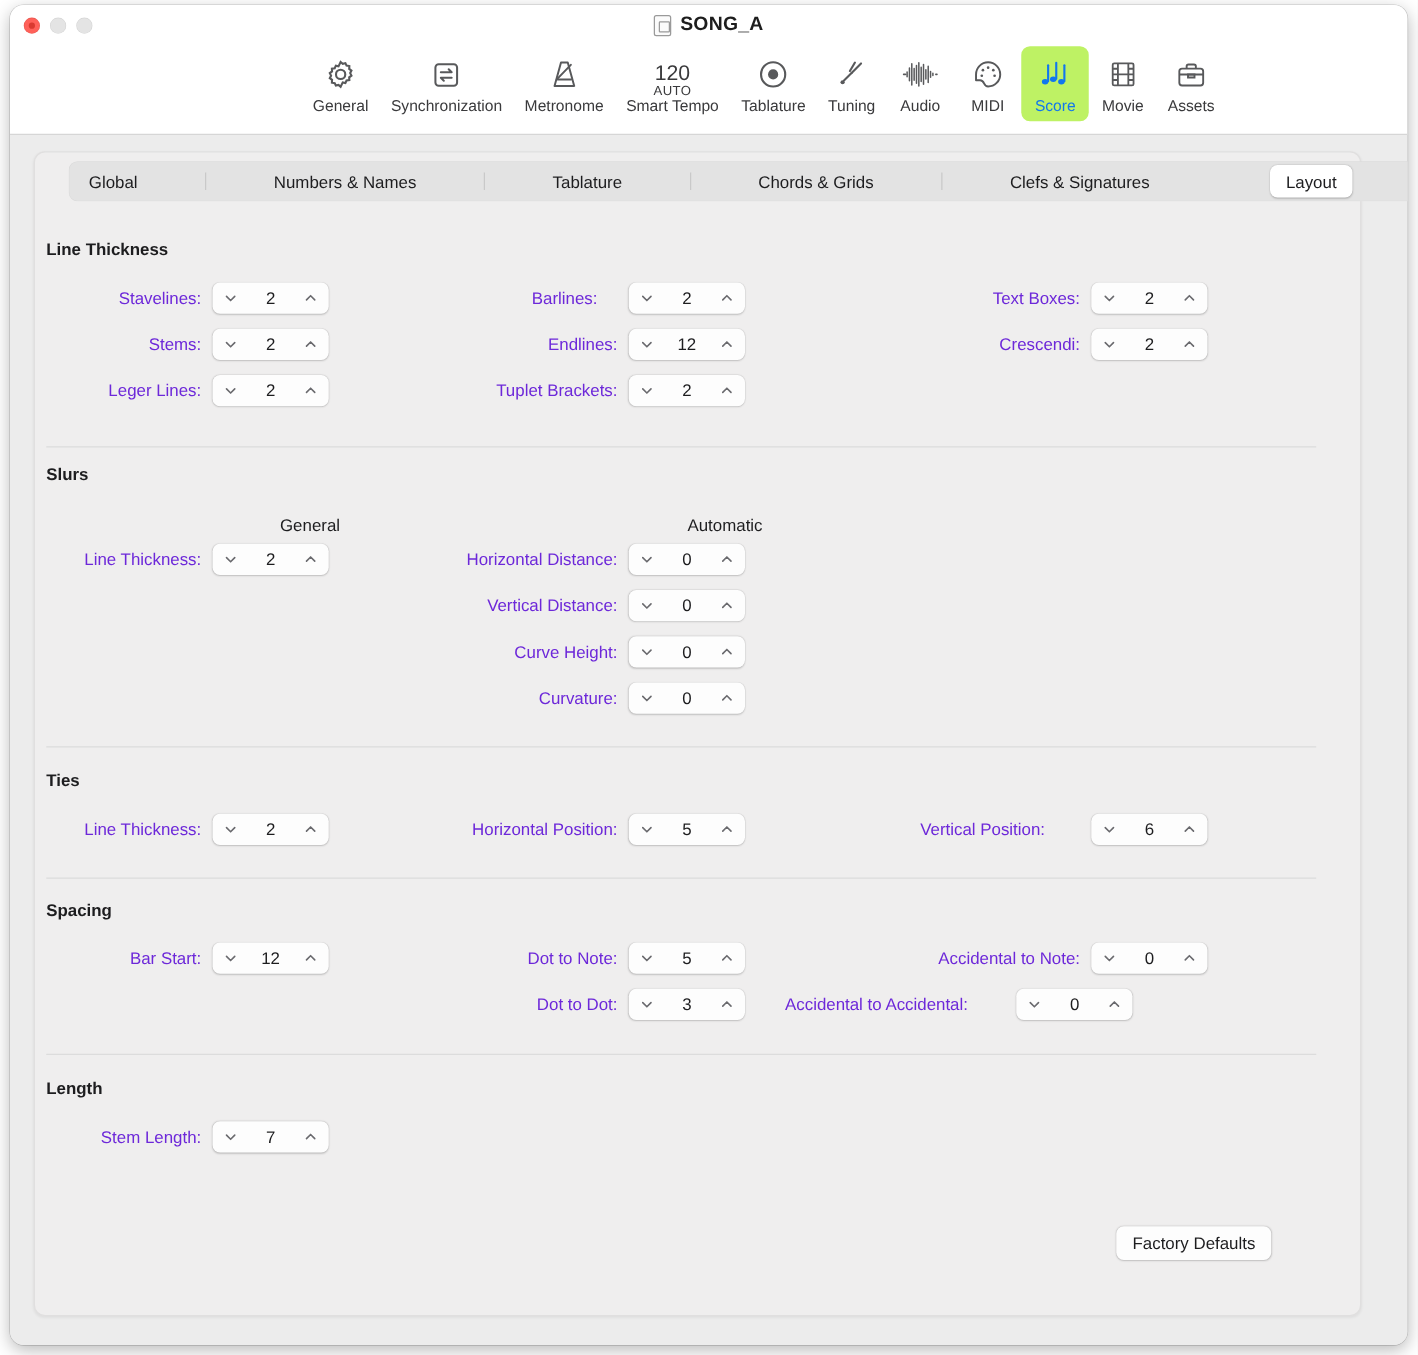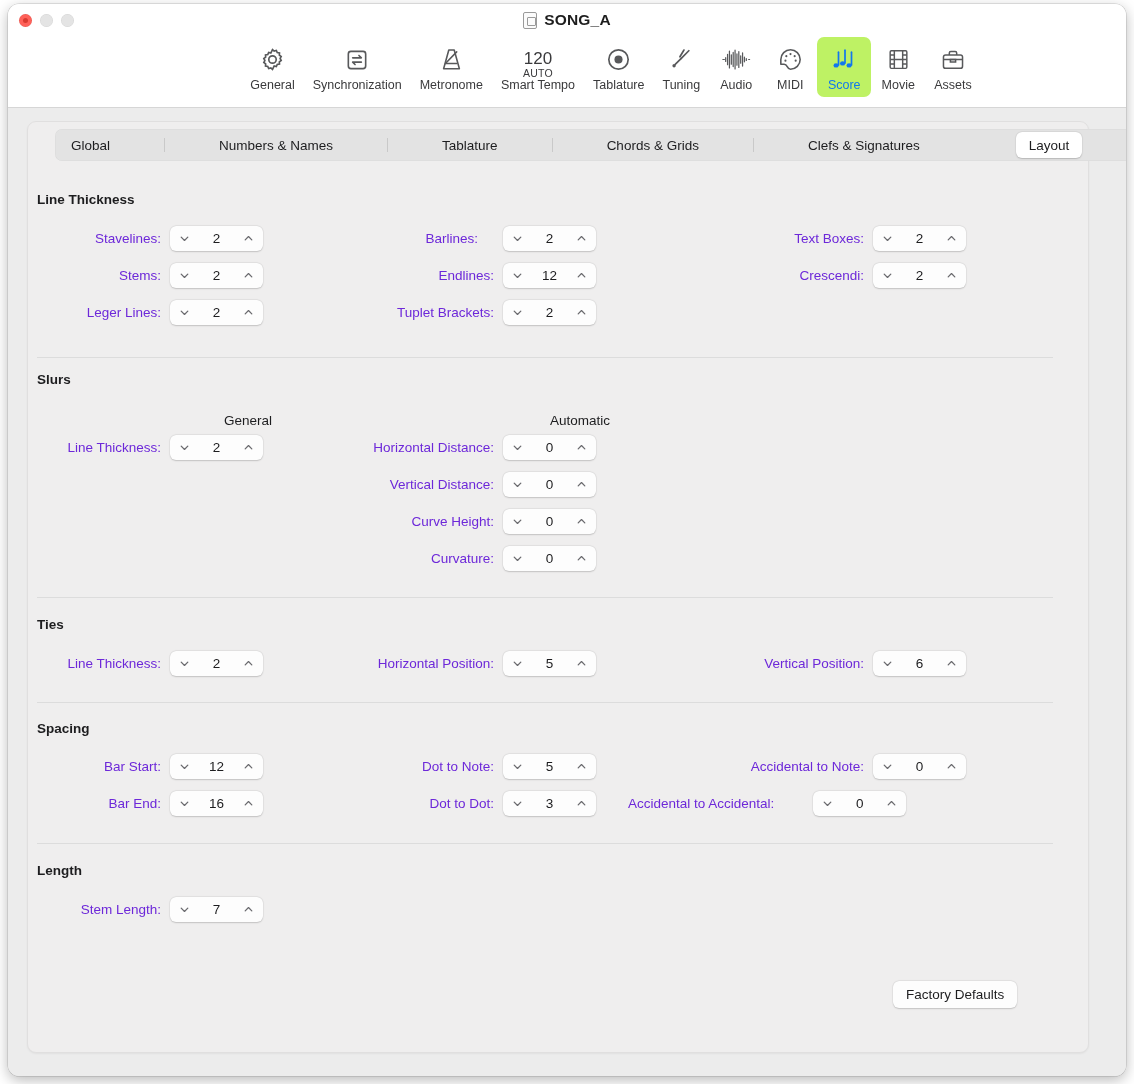--- a/index.html
+++ b/index.html
@@ -506,21 +506,21 @@
         <svg class="chev" viewBox="0 0 12 12" fill="none" stroke="currentColor" stroke-width="1.4" stroke-linecap="round" stroke-linejoin="round">
             <path d="M2.4 4.5L6 8.1l3.6-3.6"></path>
           </svg>
         <div class="val">5</div>
         <svg class="chev" viewBox="0 0 12 12" fill="none" stroke="currentColor" stroke-width="1.4" stroke-linecap="round" stroke-linejoin="round">
             <path d="M2.4 7.5L6 3.9l3.6 3.6"></path>
           </svg>
       </div>
     </div>
 
-    <div class="field" style="left:620px; top:543px; width:338px; justify-content:flex-end;">
+    <div class="field" style="left:620px; top:543px; width:338px; justify-content:flex-end;gap:28px;">
       <div class="flabel">Vertical Position:</div>
       <div class="stepper">
         <svg class="chev" viewBox="0 0 12 12" fill="none" stroke="currentColor" stroke-width="1.4" stroke-linecap="round" stroke-linejoin="round">
             <path d="M2.4 4.5L6 8.1l3.6-3.6"></path>
           </svg>
         <div class="val">6</div>
         <svg class="chev" viewBox="0 0 12 12" fill="none" stroke="currentColor" stroke-width="1.4" stroke-linecap="round" stroke-linejoin="round">
             <path d="M2.4 7.5L6 3.9l3.6 3.6"></path>
           </svg>
       </div>
@@ -536,32 +536,20 @@
         <svg class="chev" viewBox="0 0 12 12" fill="none" stroke="currentColor" stroke-width="1.4" stroke-linecap="round" stroke-linejoin="round">
             <path d="M2.4 4.5L6 8.1l3.6-3.6"></path>
           </svg>
         <div class="val">12</div>
         <svg class="chev" viewBox="0 0 12 12" fill="none" stroke="currentColor" stroke-width="1.4" stroke-linecap="round" stroke-linejoin="round">
             <path d="M2.4 7.5L6 3.9l3.6 3.6"></path>
           </svg>
       </div>
     </div>
 
-    <div class="field" style="left:45px; top:683px; width:210px; justify-content:flex-end;">
-      <div class="flabel">Bar End:</div>
-      <div class="stepper">
-        <svg class="chev" viewBox="0 0 12 12" fill="none" stroke="currentColor" stroke-width="1.4" stroke-linecap="round" stroke-linejoin="round">
-            <path d="M2.4 4.5L6 8.1l3.6-3.6"></path>
-          </svg>
-        <div class="val">16</div>
-        <svg class="chev" viewBox="0 0 12 12" fill="none" stroke="currentColor" stroke-width="1.4" stroke-linecap="round" stroke-linejoin="round">
-            <path d="M2.4 7.5L6 3.9l3.6 3.6"></path>
-          </svg>
-      </div>
-    </div>
 
     <div class="field" style="left:278px; top:646px; width:310px; justify-content:flex-end;">
       <div class="flabel">Dot to Note:</div>
       <div class="stepper">
         <svg class="chev" viewBox="0 0 12 12" fill="none" stroke="currentColor" stroke-width="1.4" stroke-linecap="round" stroke-linejoin="round">
             <path d="M2.4 4.5L6 8.1l3.6-3.6"></path>
           </svg>
         <div class="val">5</div>
         <svg class="chev" viewBox="0 0 12 12" fill="none" stroke="currentColor" stroke-width="1.4" stroke-linecap="round" stroke-linejoin="round">
             <path d="M2.4 7.5L6 3.9l3.6 3.6"></path>

